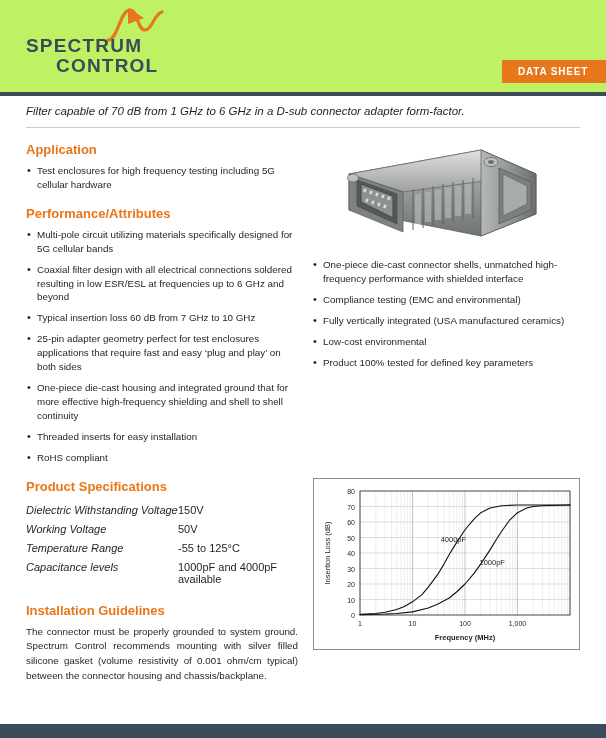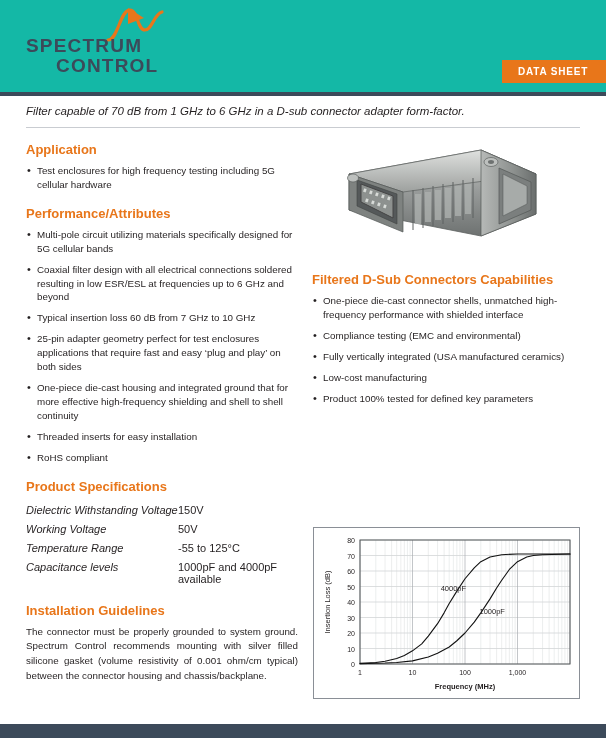--- a/index.html
+++ b/index.html
@@ -19,21 +19,21 @@
     position: relative;
     width: 606px;
     height: 738px;
     box-sizing: border-box;
   }
 
   
   .header {
     position: relative;
     height: 92px;
-    background: #14b8a6;
+    background: #bef264;
     border-bottom: 4px solid #3c4a5a;
   }
   .logo-wrap {
     position: absolute;
     left: 26px;
     top: 8px;
     width: 210px;
   }
   .logo-mark {
     position: absolute;
@@ -168,21 +168,21 @@
     font-size: 9.8px;
     line-height: 1.5;
     text-align: justify;
     margin: 2px 0 0 0;
   }
 
   
   .chart-box {
     position: absolute;
     left: 313px;
-    top: 527px;
+    top: 478px;
     width: 267px;
     height: 172px;
     border: 1px solid #8a8f96;
     background: #ffffff;
     box-sizing: border-box;
   }
   .chart-svg { display: block; }
 
   .footer-bar {
     position: absolute;
@@ -328,26 +328,25 @@
 
             <polygon points="168,28 200,42 200,70 168,84" fill="#7b7f7e" stroke="#535756" stroke-width="0.7"></polygon>
             <polygon points="172,34 196,46 196,64 172,76" fill="#a7aba9" stroke="#535756" stroke-width="0.5"></polygon>
 
             <ellipse cx="160" cy="22" rx="7" ry="4.5" fill="#bdc0be" stroke="#5d6160" stroke-width="0.7"></ellipse>
             <ellipse cx="160" cy="22" rx="3" ry="1.9" fill="#6e7271"></ellipse>
             <ellipse cx="22" cy="38" rx="5.5" ry="4" fill="#bdc0be" stroke="#5d6160" stroke-width="0.7"></ellipse>
           </svg>
         </div>
 
-        <h2 class="section">Filtered D-Sub Connectors Capabilities</h2>
         <ul class="bullets">
           <li>One-piece die-cast connector shells, unmatched high-frequency performance with shielded interface</li>
           <li>Compliance testing (EMC and environmental)</li>
           <li>Fully vertically integrated (USA manufactured ceramics)</li>
-          <li>Low-cost manufacturing</li>
+          <li>Low-cost environmental</li>
           <li>Product 100% tested for defined key parameters</li>
         </ul>
 
       </div>
     </div>
   </div>
 
   <div class="chart-box">
     <svg class="chart-svg" width="265" height="170" viewBox="0 0 265 170">
       <g id="chart-root">

